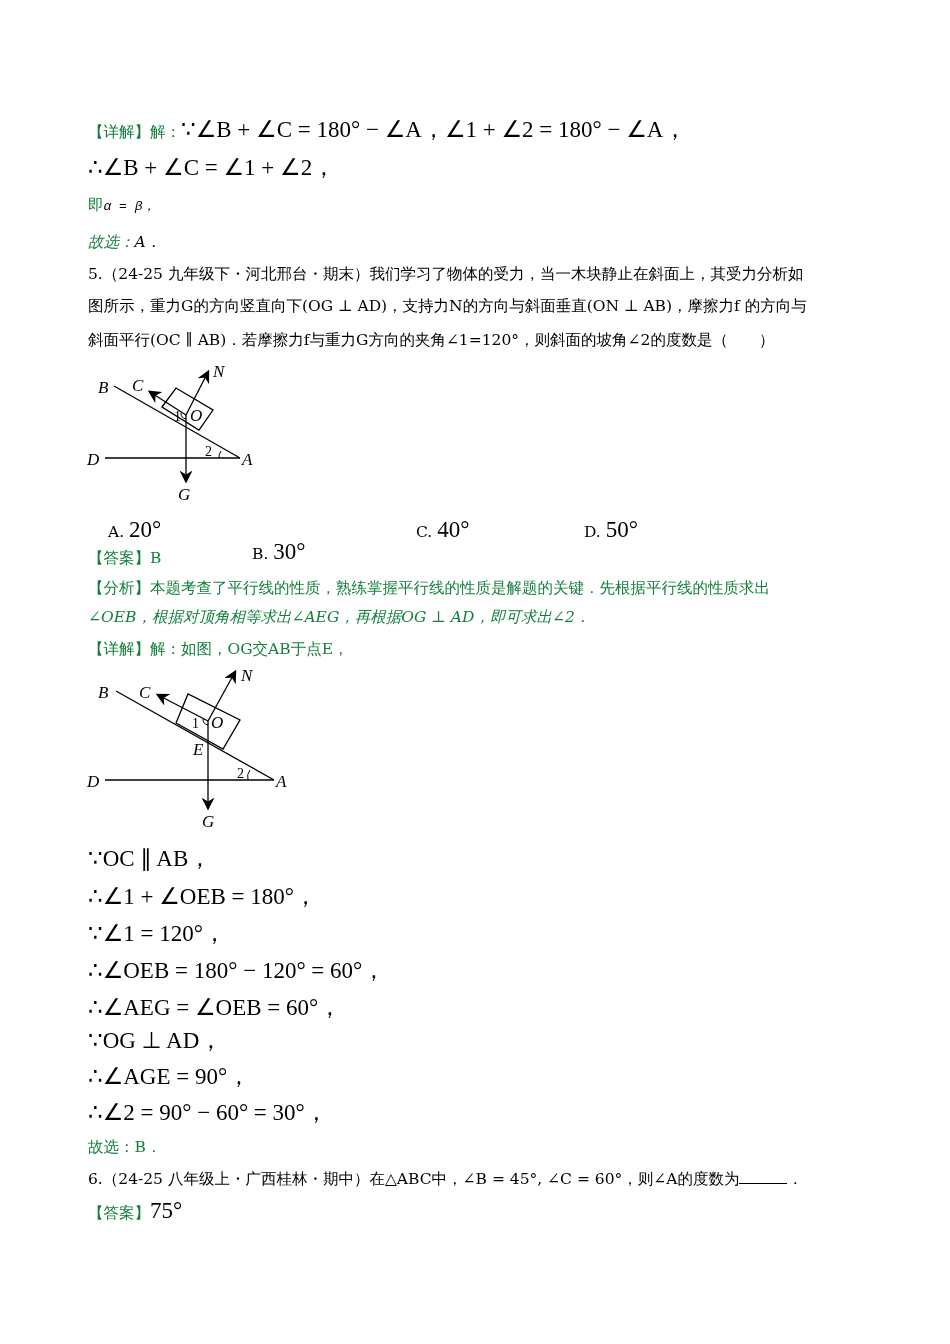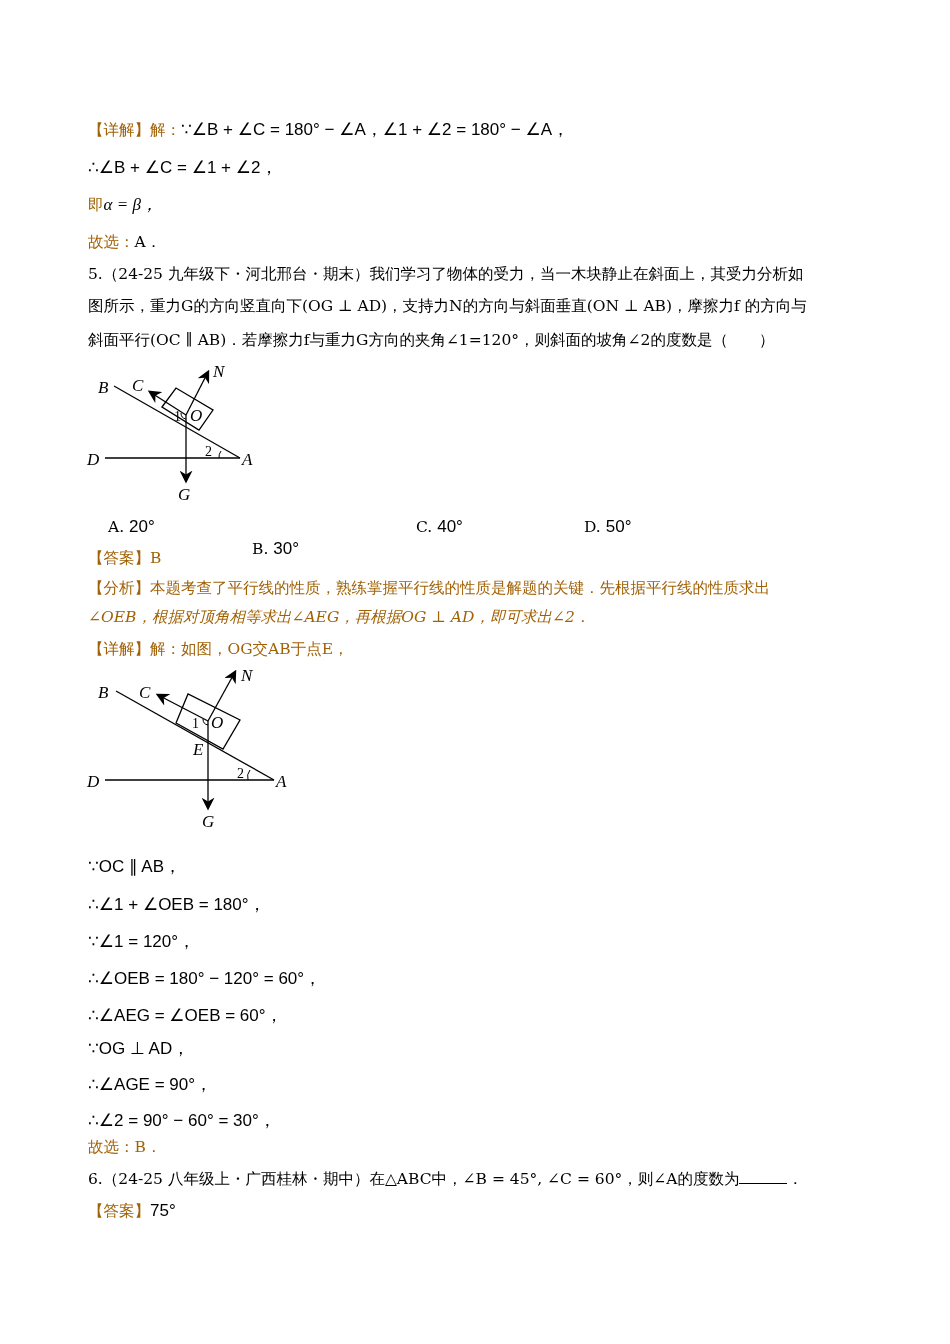--- a/index.html
+++ b/index.html
@@ -1,39 +1,39 @@
 <!DOCTYPE html>
 <html><head>
 <meta charset="utf-8">
 <style>
   html, body { margin:0; padding:0; background:#ffffff; }
   body { width:950px; height:1344px; position:relative; overflow:hidden;
          font-family:"DejaVu Serif", "Liberation Serif", serif; color:#000; }
   .line { position:absolute; left:88px; font-size:15.5px; white-space:nowrap; line-height:22px; }
-  .red { color:#a16207; }
-  .m { font-family:Liberation Sans, sans-serif; font-size:17px;margin-top:8px; }
-  .mi { font-family:Liberation Serif, serif; font-style:italic; font-size:17px; }
+  .red { color:#15803d; }
+  .m { font-family:Liberation Serif, serif; font-size:23px; }
+  .mi { font-family:Liberation Mono, monospace; font-style:italic; font-size:13px; }
   .blank { display:inline-block; width:48px; border-bottom:1px solid #000; height:14px; vertical-align:baseline; }
   .opt { position:absolute; font-size:15.5px; }
   .fig { position:absolute; }
   svg text { font-family:"Liberation Serif", serif; font-style:italic; font-size:17px; }
 </style>
 </head>
 <body>
 
 <div class="line" style="top:119px;">
   <span class="red">【详解】</span><span class="red">解：</span><span class="m">∵∠B + ∠C = 180° − ∠A，∠1 + ∠2 = 180° − ∠A，</span>
 </div>
 <div class="line" style="top:157px;">
   <span class="m">∴∠B + ∠C = ∠1 + ∠2，</span>
 </div>
 <div class="line" style="top:194px;">
   <span class="red">即</span><span class="mi">α = β，</span>
 </div>
-<div class="line" style="top:231px;">
+<div class="line" style="top:231px;font-style:italic;">
   <span class="red">故选：</span><span>A．</span>
 </div>
 
 <div class="line" style="top:263px;">
   <span>5.</span><span>（24-25 九年级下・河北邢台・期末）</span><span>我们学习了物体的受力，当一木块静止在斜面上，其受力分析如</span>
 </div>
 <div class="line" style="top:295px;">图所示，重力G的方向竖直向下(OG ⊥ AD)，支持力N的方向与斜面垂直(ON ⊥ AB)，摩擦力f 的方向与</div>
 <div class="line" style="top:329px;">斜面平行(OC ∥ AB)．若摩擦力f与重力G方向的夹角∠1=120°，则斜面的坡角∠2的度数是（　　）</div>
 
 <svg class="fig" style="left:80px;top:355px;" width="200" height="155">

